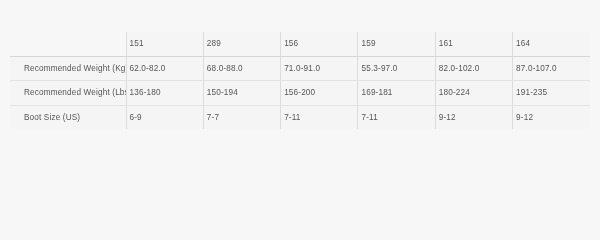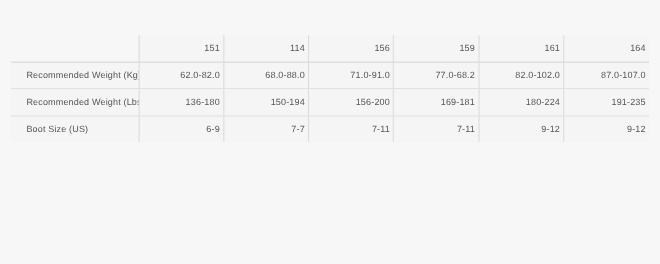--- a/index.html
+++ b/index.html
@@ -47,21 +47,21 @@
   table.size-table col.label-col { width: 116px; }
   table.size-table col.size-col  { width: 77.3px; }
 
   table.size-table th,
   table.size-table td {
     font-size: 8.2px;
     font-weight: 400;
     color: #555555;
     height: 23.5px;
     padding: 0 3px;
-    text-align: right;
+    text-align: left;
     vertical-align: middle;
     border-right: 1px solid #dcdcdc;
     border-bottom: 1px solid #e2e2e2;
     background: #f5f5f5;
     letter-spacing: 0.15px;
     white-space: nowrap;
     overflow: hidden;
   }
   table.size-table thead th {
     border-bottom: 1px solid #d6d6d6;
@@ -97,35 +97,35 @@
           <col class="size-col">
           <col class="size-col">
         <col class="size-col">
           <col class="size-col">
           <col class="size-col">
       </colgroup>
       <thead>
         <tr>
           <th class="corner-cell"></th>
           <th>151</th>
-          <th>114</th>
+          <th>289</th>
           <th>156</th>
           <th>159</th>
           <th>161</th>
           <th>164</th>
         </tr>
       </thead>
       <tbody>
 
         <tr>
           <td class="row-label">Recommended Weight (Kg)</td>
           <td>62.0-82.0</td>
           <td>68.0-88.0</td>
           <td>71.0-91.0</td>
-          <td>77.0-68.2</td>
+          <td>55.3-97.0</td>
           <td>82.0-102.0</td>
           <td>87.0-107.0</td>
         </tr>
 
         <tr>
           <td class="row-label">Recommended Weight (Lbs)</td>
           <td>136-180</td>
           <td>150-194</td>
           <td>156-200</td>
           <td>169-181</td>

